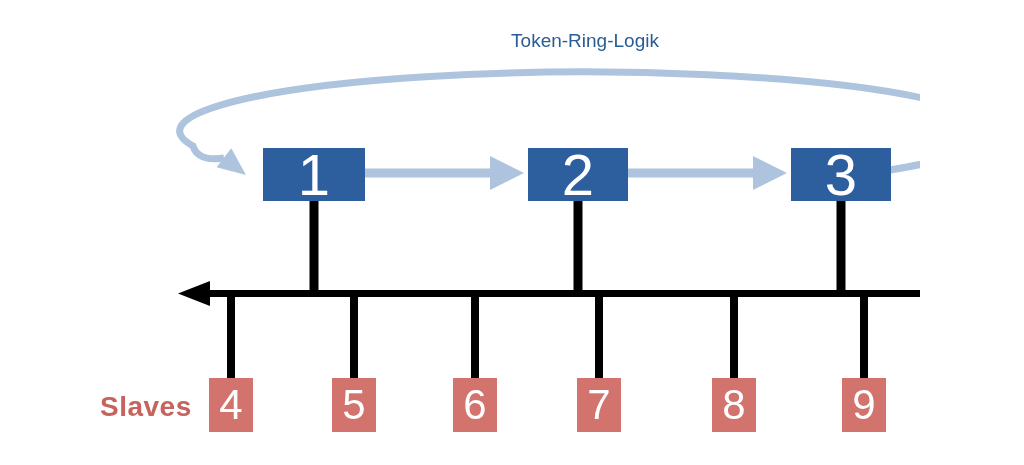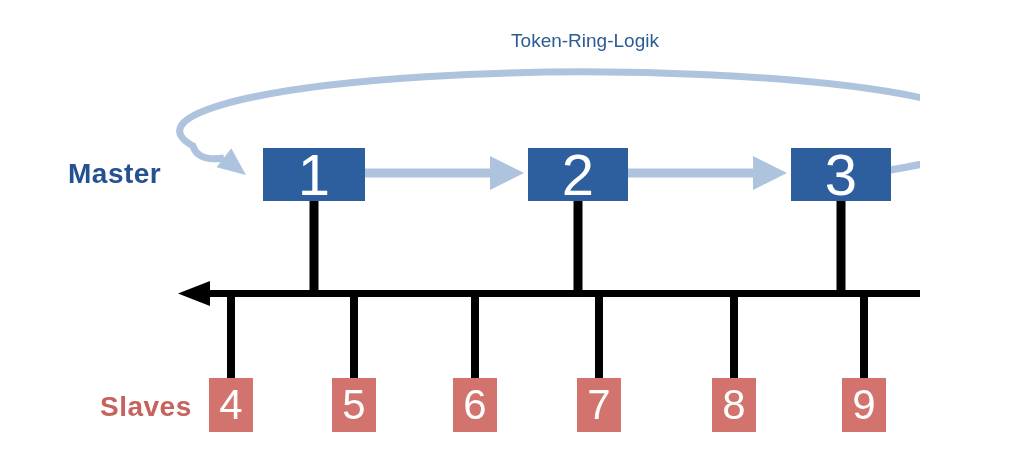--- a/index.html
+++ b/index.html
@@ -101,21 +101,20 @@
     <line class="bus-stroke" stroke-width="8" x1="231" y1="293" x2="231" y2="380"></line>
     <line class="bus-stroke" stroke-width="8" x1="354" y1="293" x2="354" y2="380"></line>
     <line class="bus-stroke" stroke-width="8" x1="475" y1="293" x2="475" y2="380"></line>
     <line class="bus-stroke" stroke-width="8" x1="599" y1="293" x2="599" y2="380"></line>
     <line class="bus-stroke" stroke-width="8" x1="734" y1="293" x2="734" y2="380"></line>
     <line class="bus-stroke" stroke-width="8" x1="864" y1="293" x2="864" y2="380"></line>
   </svg>
 
   <div class="diagram-title">Token-Ring-Logik</div>
 
-  <div class="side-label master-label">Master</div>
   <div class="side-label slaves-label">Slaves</div>
 
   <div class="node master-node m1">
     <span>1</span>
   </div>
   <div class="node master-node m2">
     <span>2</span>
   </div>
   <div class="node master-node m3">
     <span>3</span>

